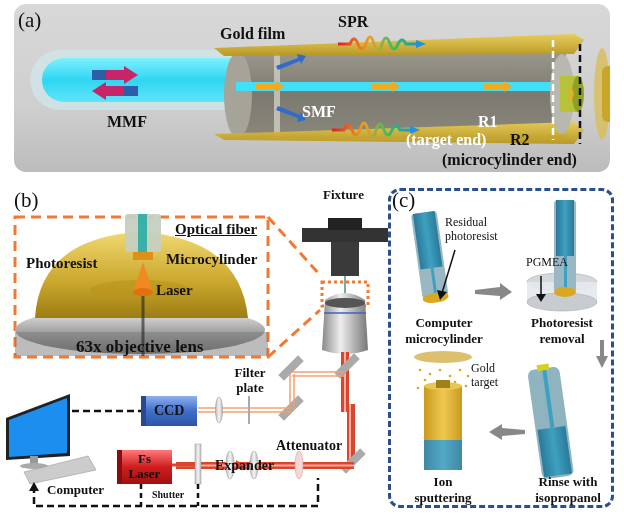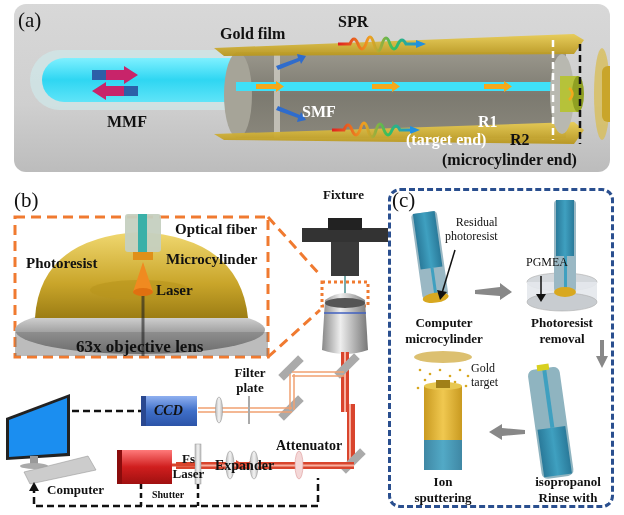--- a/index.html
+++ b/index.html
@@ -210,33 +210,33 @@
     <polygon points="24,472 88,456 96,470 30,484" fill="#ccc" stroke="#999" stroke-width="0.6"></polygon>
   </g>
 
   <line x1="72" y1="411" x2="141" y2="411" stroke="#111" stroke-width="2.5" stroke-dasharray="7,4"></line>
   <polyline points="34,486 34,506 318,506 318,478" fill="none" stroke="#111" stroke-width="2.5" stroke-dasharray="7,4"></polyline>
   <line x1="141" y1="484" x2="141" y2="506" stroke="#111" stroke-width="2.5" stroke-dasharray="5,4"></line>
   <line x1="198" y1="484" x2="198" y2="506" stroke="#111" stroke-width="2.5" stroke-dasharray="5,4"></line>
   <polygon points="29,491 34,482 39,491" fill="#111"></polygon>
 </svg>
 
-<div class="lbl" style="left:175px;top:222px;font-size:15px;">Optical fiber</div>
+<div class="lbl" style="left:175px;top:222px;font-size:15px;text-decoration:underline;">Optical fiber</div>
 <div class="lbl" style="left:26px;top:256px;font-size:15px;">Photoresist</div>
 <div class="lbl" style="left:166px;top:252px;font-size:15px;">Microcylinder</div>
 <div class="lbl" style="left:156px;top:283px;font-size:15px;">Laser</div>
 <div class="lbl" style="left:76px;top:338px;font-size:17px;">63x objective lens</div>
 
 <div class="lbl" style="left:323px;top:188px;font-size:13px;">Fixture</div>
 <div class="lbl center" style="left:228px;top:366px;font-size:13px;width:44px;line-height:1.15;">
   <div>Filter</div>
   <div>plate</div>
 </div>
-<div class="lbl" style="left:154px;top:404px;font-size:14px;font-style:italic;">CCD</div>
-<div class="lbl center" style="left:117px;top:452px;font-size:13px;width:55px;line-height:1.15;padding-left:44px;">
+<div class="lbl" style="left:154px;top:404px;font-size:14px;">CCD</div>
+<div class="lbl center" style="left:117px;top:452px;font-size:13px;width:55px;line-height:1.15;">
   <div>Fs</div>
   <div>Laser</div>
 </div>
 <div class="lbl" style="left:215px;top:459px;font-size:14px;">Expander</div>
 <div class="lbl" style="left:276px;top:439px;font-size:14px;">Attenuator</div>
 <div class="lbl" style="left:47px;top:483px;font-size:13px;">Computer</div>
 <div class="lbl" style="left:152px;top:490px;font-size:10px;">Shutter</div>
 
 <div class="abs" style="left:388px;top:188px;width:226px;height:320px;border:3px dashed #2a4f8f;border-radius:12px;box-sizing:border-box;"></div>
 <svg width="624" height="515">
@@ -304,38 +304,38 @@
   </g>
   <g>
     <rect x="424" y="386" width="38" height="54" fill="url(#goldC)"></rect>
     <ellipse cx="443" cy="386" rx="19" ry="4" fill="#e8c850"></ellipse>
     <rect x="436" y="380" width="14" height="8" fill="#a08018"></rect>
     <rect x="424" y="440" width="38" height="30" fill="url(#tealG)" opacity="0.9"></rect>
   </g>
 </svg>
 
 <div class="plbl" style="left:392px;top:190px;">(c)</div>
-<div class="lbl reg" style="left:445px;top:216px;font-size:12px;line-height:1.15;text-align:right;">
+<div class="lbl reg" style="left:445px;top:216px;font-size:12px;line-height:1.15;">
   <div>Residual</div>
   <div>photoresist</div>
 </div>
 <div class="lbl reg" style="left:500px;top:256px;font-size:12px;margin-left:26px;">PGMEA</div>
 <div class="lbl reg" style="left:471px;top:362px;font-size:12px;line-height:1.15;">
   <div>Gold</div>
   <div>target</div>
 </div>
 
 <div class="lbl center" style="left:394px;top:315px;width:100px;font-size:13px;line-height:1.2;">
   <div>Computer</div>
   <div>microcylinder</div>
 </div>
 <div class="lbl center" style="left:518px;top:315px;width:88px;font-size:13px;line-height:1.2;">
   <div>Photoresist</div>
   <div>removal</div>
 </div>
 <div class="lbl center" style="left:526px;top:474px;width:84px;font-size:13px;line-height:1.2;">
+  <div>Rinse with</div>
   <div>isopropanol</div>
-  <div>Rinse with</div>
 </div>
 <div class="lbl center" style="left:400px;top:474px;width:86px;font-size:13px;line-height:1.2;">
   <div>Ion</div>
   <div>sputtering</div>
 </div>
 
 </body></html>

